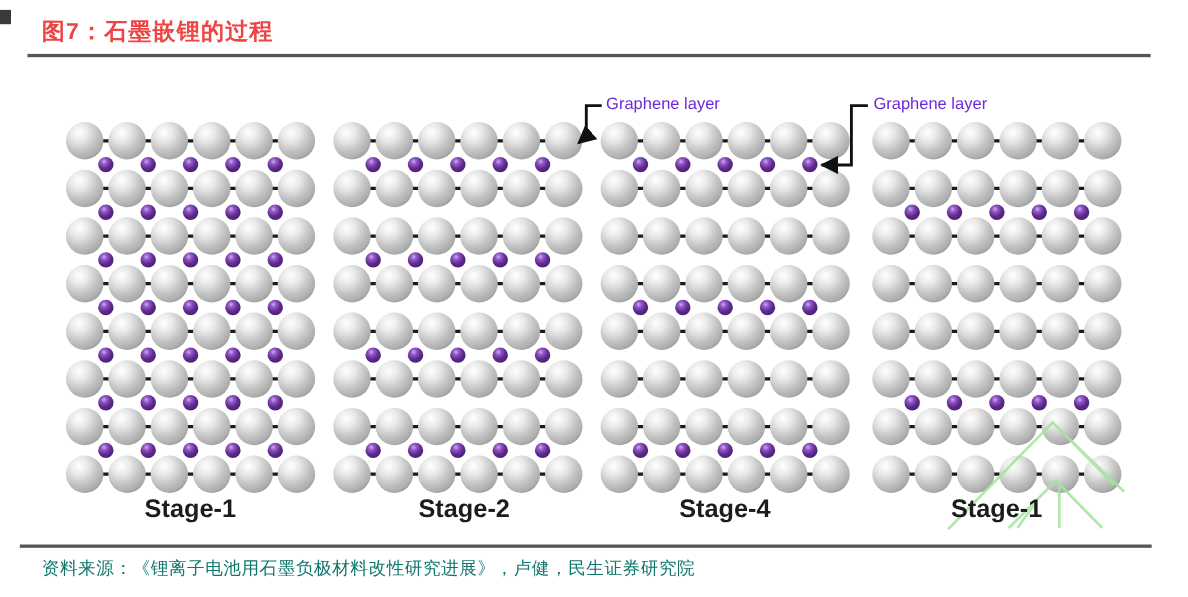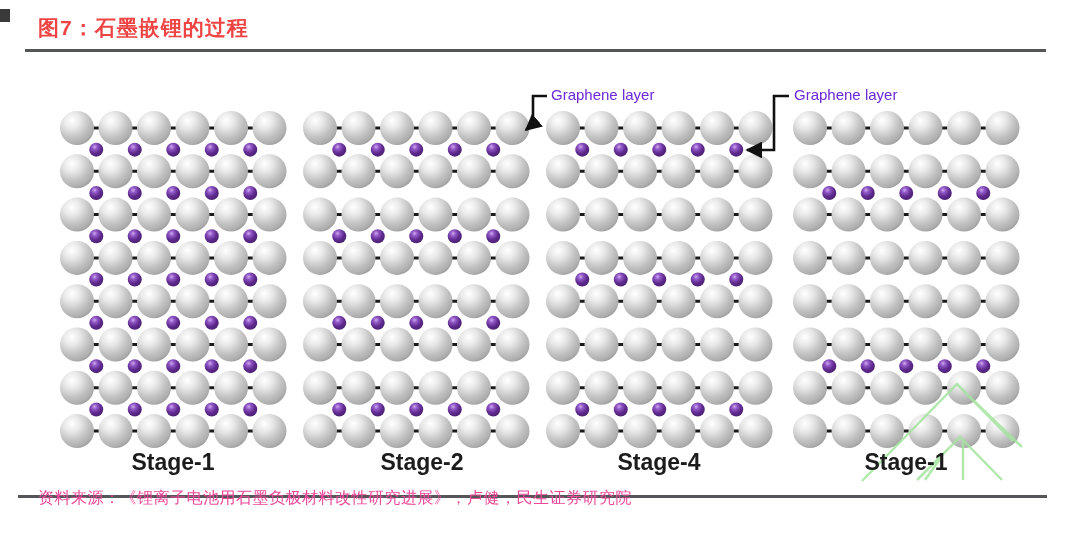--- a/index.html
+++ b/index.html
@@ -10,21 +10,21 @@
        font-size:21px;font-weight:bold;color:#ef4444;letter-spacing:1px;}
   .rule{position:absolute;background:#55565a;height:3px;}
   .rule.top{left:25px;top:49px;width:1021px;}
   .rule.bottom{left:18px;top:495px;width:1029px;}
   #diagram-svg{position:absolute;left:0;top:0;width:1080px;height:543px;}
   .ann-label{position:absolute;top:86px;font-size:15px;color:#6d28d9;white-space:nowrap;}
   .ann-label.graphene{left:551px;}
   .ann-label.lithium{left:794px;}
   .stage-label{position:absolute;top:449px;width:150px;text-align:center;
        font-size:23px;font-weight:bold;color:#1c1c1c;}
-  .source-caption{position:absolute;left:38px;top:488px;font-size:16px;color:#ec4899;
+  .source-caption{position:absolute;left:38px;top:507px;font-size:16px;color:#0f766e;
        letter-spacing:0.5px;white-space:nowrap;}
 </style>
 </head>
 <body>
 
 <svg id="diagram-svg" viewBox="0 0 1080 543" xmlns="http://www.w3.org/2000/svg">
     <defs>
       <radialGradient id="gGray" cx="0.35" cy="0.28" r="0.78">
         <stop offset="0%" stop-color="#ffffff"></stop>
         <stop offset="30%" stop-color="#e9e9e9"></stop>

